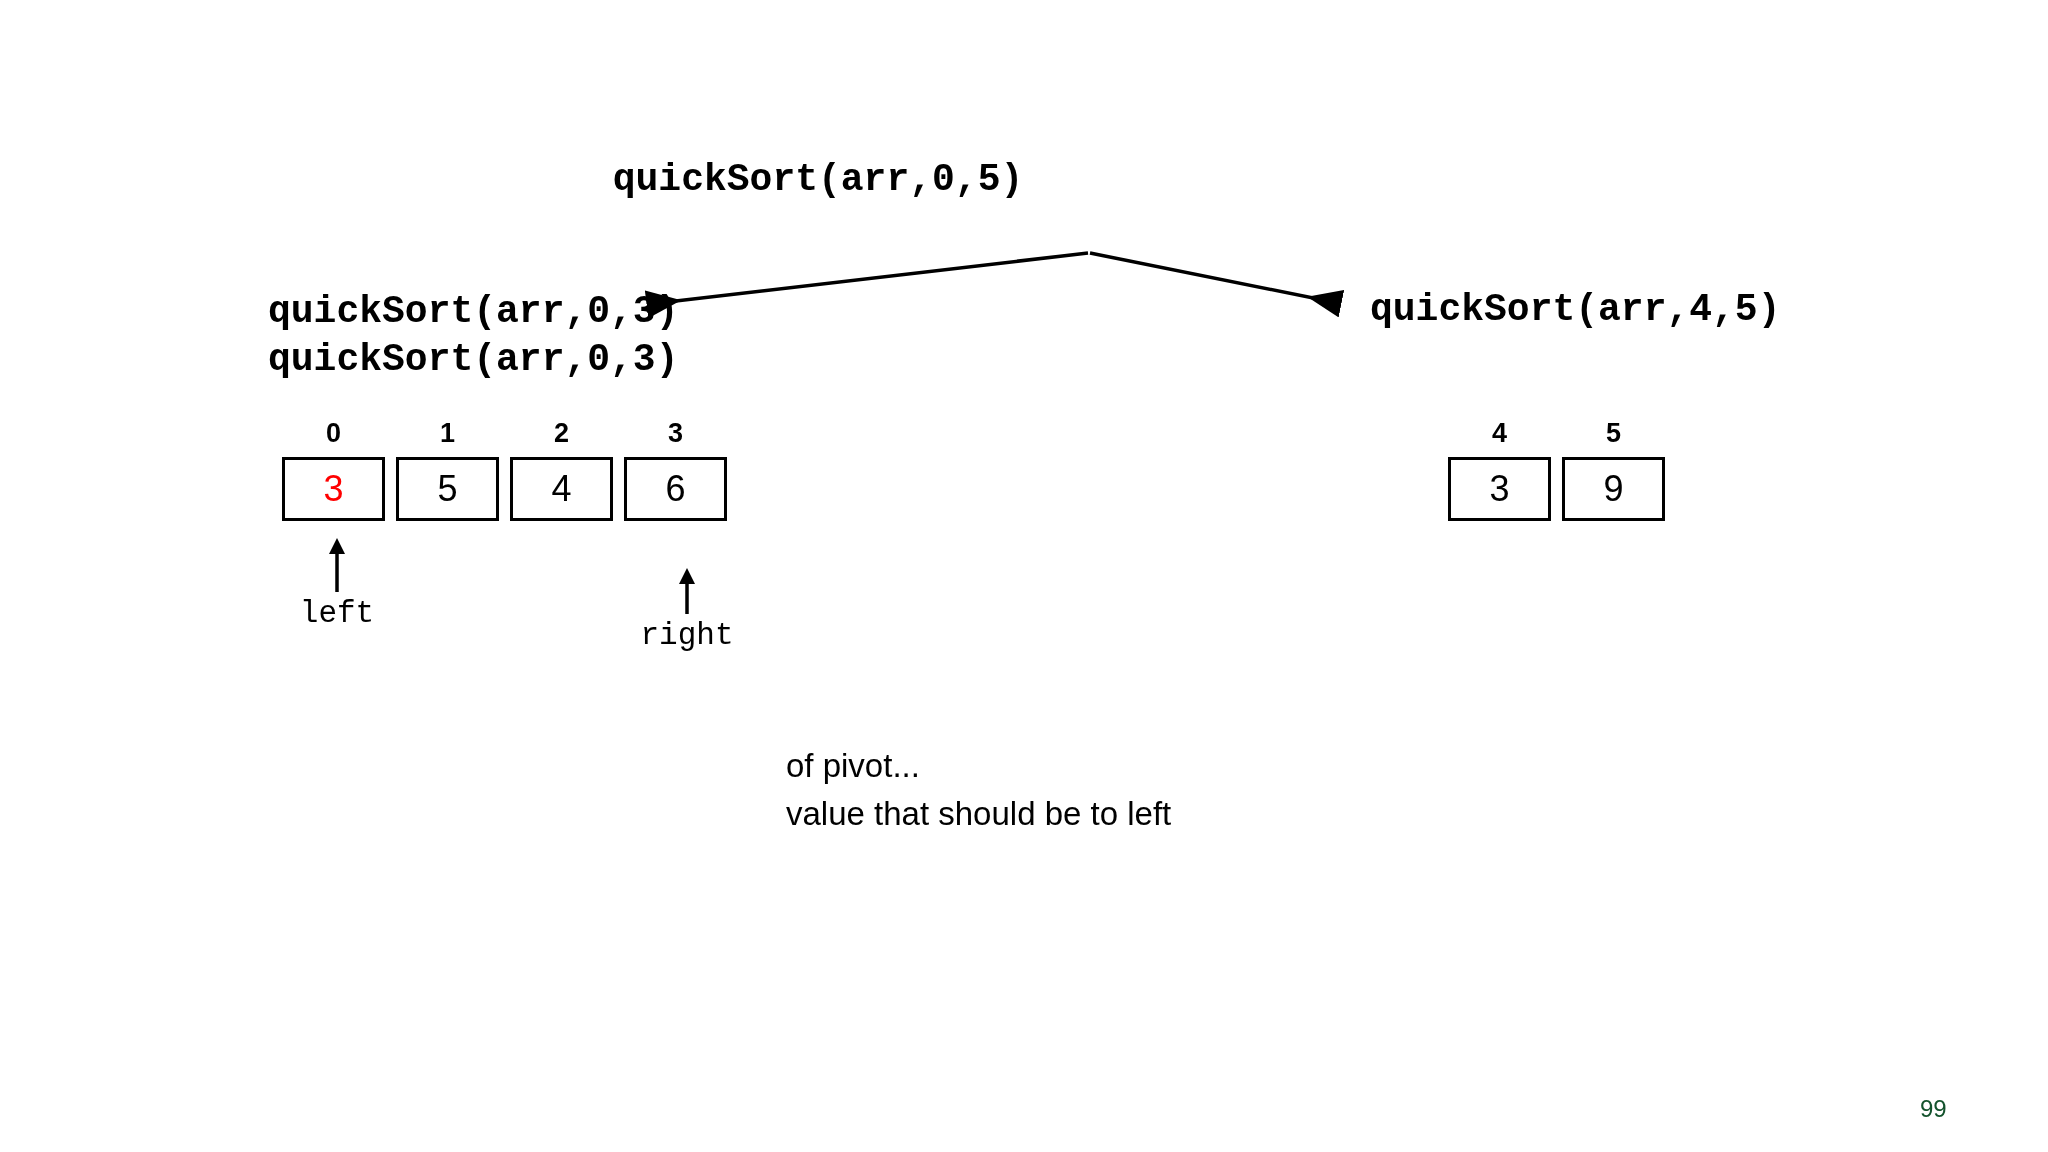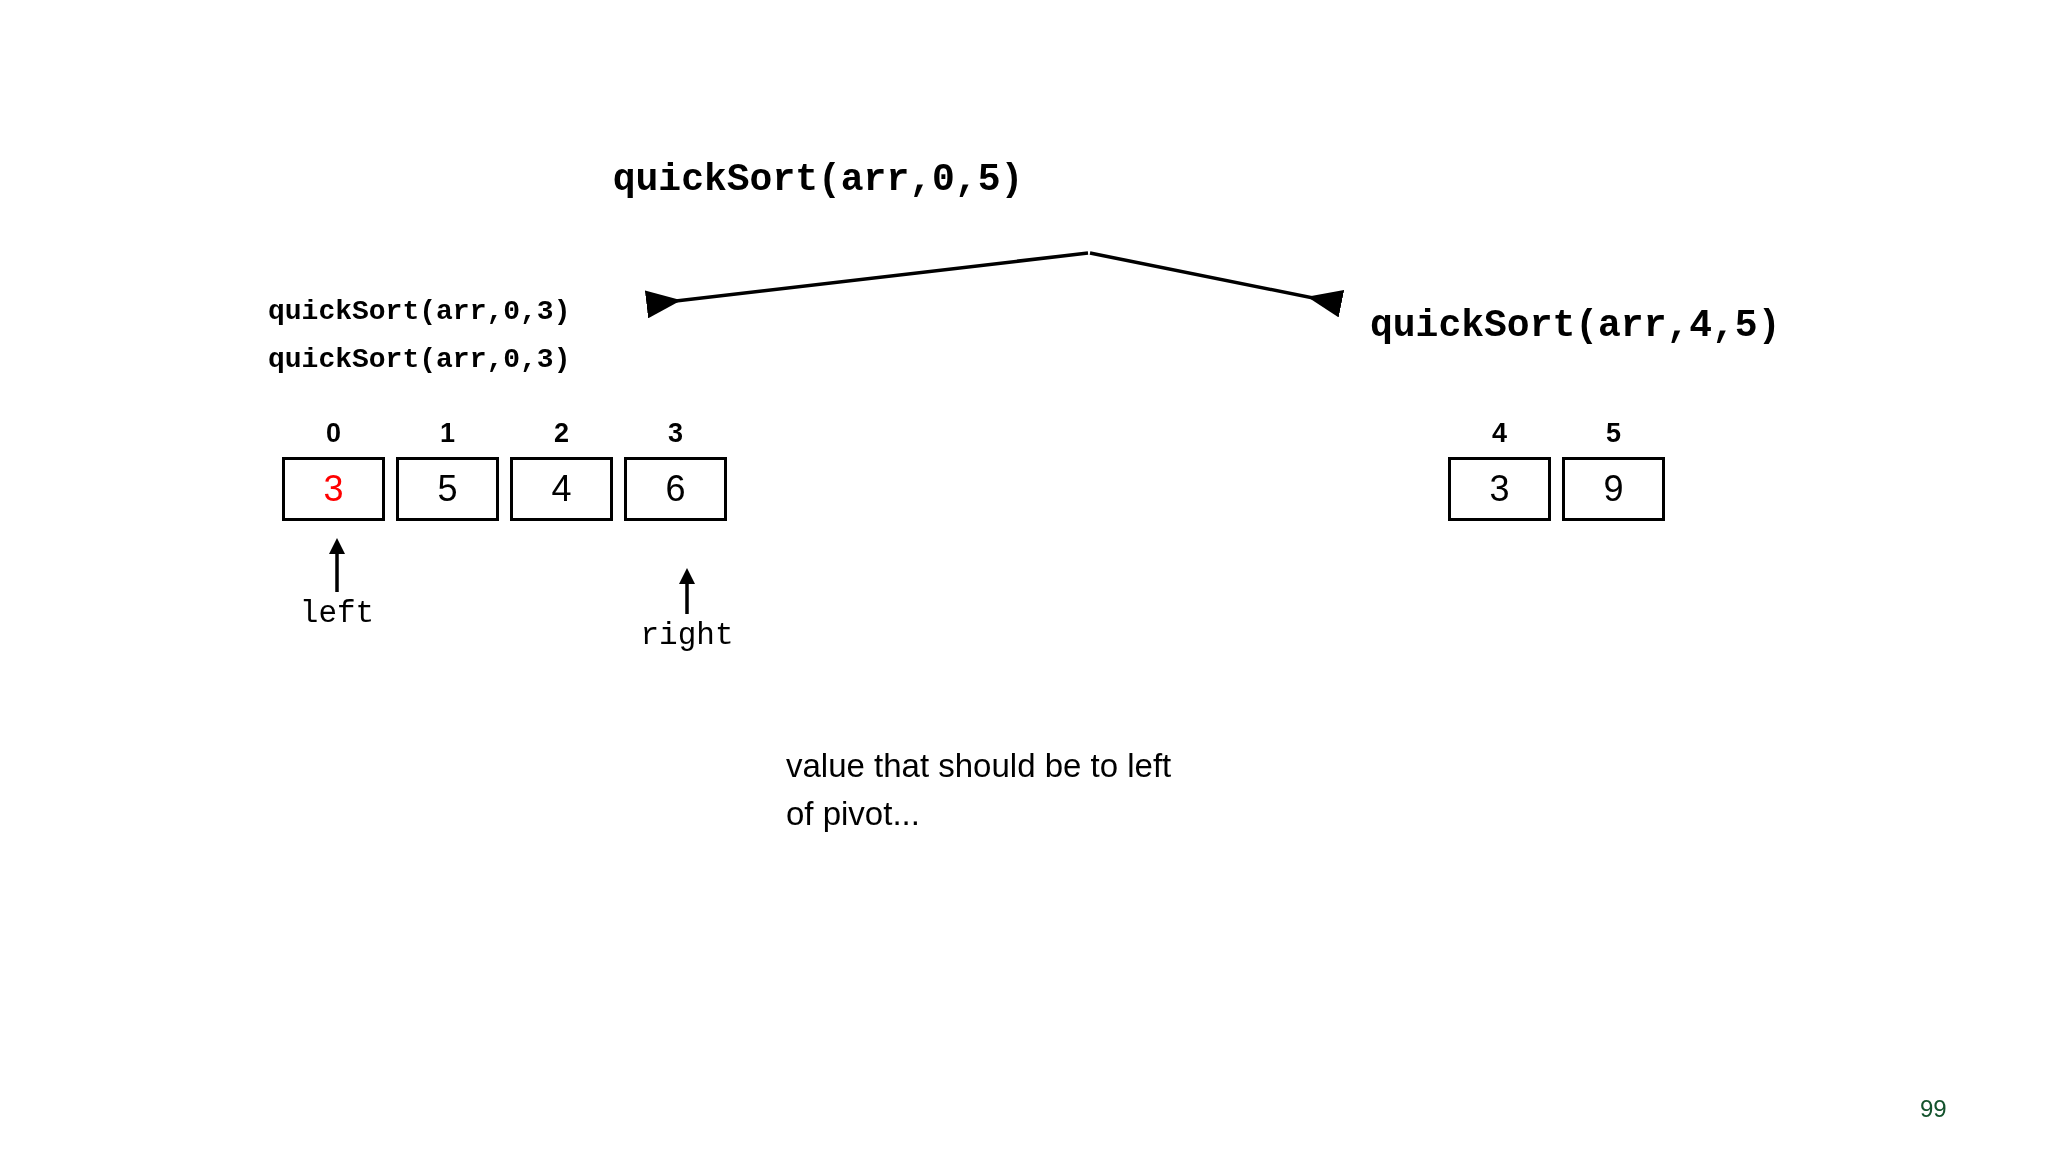--- a/index.html
+++ b/index.html
@@ -30,28 +30,28 @@
     top: 158px;
     width: 1636px;
     text-align: center;
     font-size: 38px;
     letter-spacing: 0px;
   }
   #left-call-block {
     position: absolute;
     left: 268px;
     top: 288px;
-    font-size: 28px;
+    font-size: 38px;
     line-height: 48px;
   }
   #left-call-block .mono { display: block; }
   #right-call {
     position: absolute;
     left: 1370px;
-    top: 304px;
+    top: 288px;
     font-size: 38px;
   }
   
   #connectors {
     position: absolute;
     left: 0;
     top: 0;
     width: 2048px;
     height: 1152px;
     pointer-events: none;
@@ -227,19 +227,19 @@
 
   <div id="pointer-right" class="pointer">
     <svg class="pointer-arrow" width="30" height="48" viewBox="0 0 30 48" xmlns="http://www.w3.org/2000/svg">
       <line x1="15" y1="48" x2="15" y2="13" stroke="#000000" stroke-width="3.5"></line>
       <path d="M15,2 L23,18 L7,18 Z" fill="#000000"></path>
     </svg>
     <div class="pointer-label">right</div>
   </div>
 
   <div id="caption">
+    <span>of pivot...</span>
     <span>value that should be to left</span>
-    <span>of pivot...</span>
   </div>
 
   <div id="page-number">99</div>
 
 </div>
 
 </body></html>

